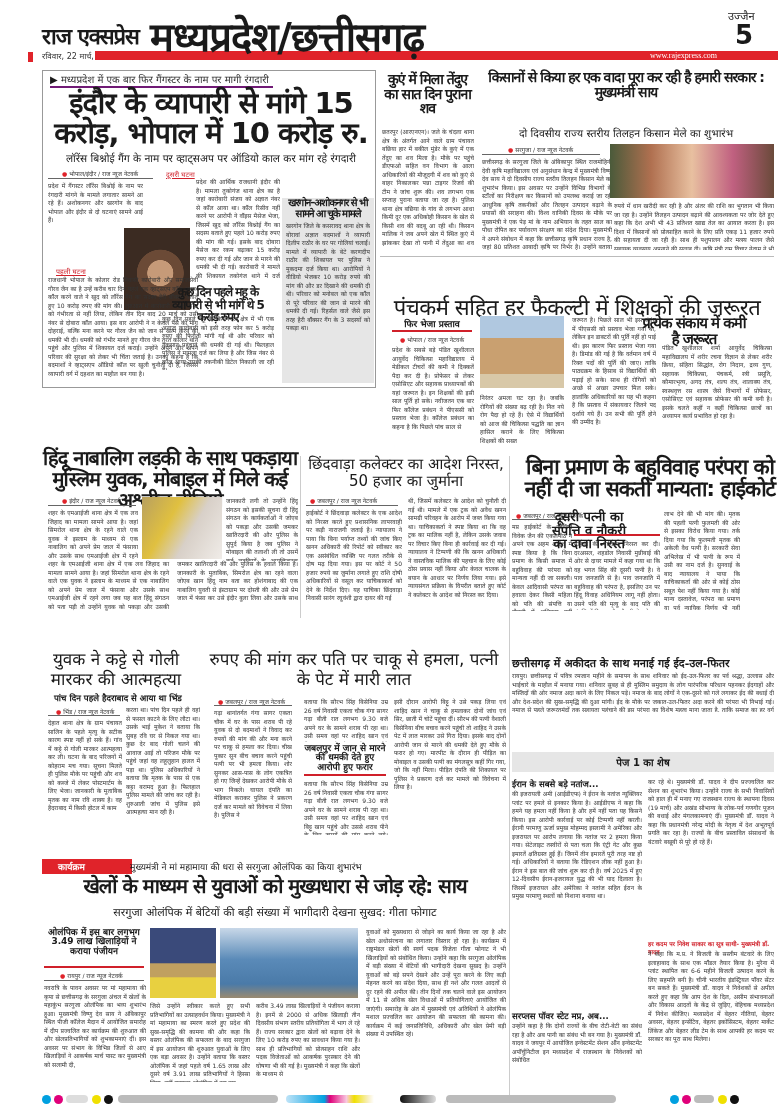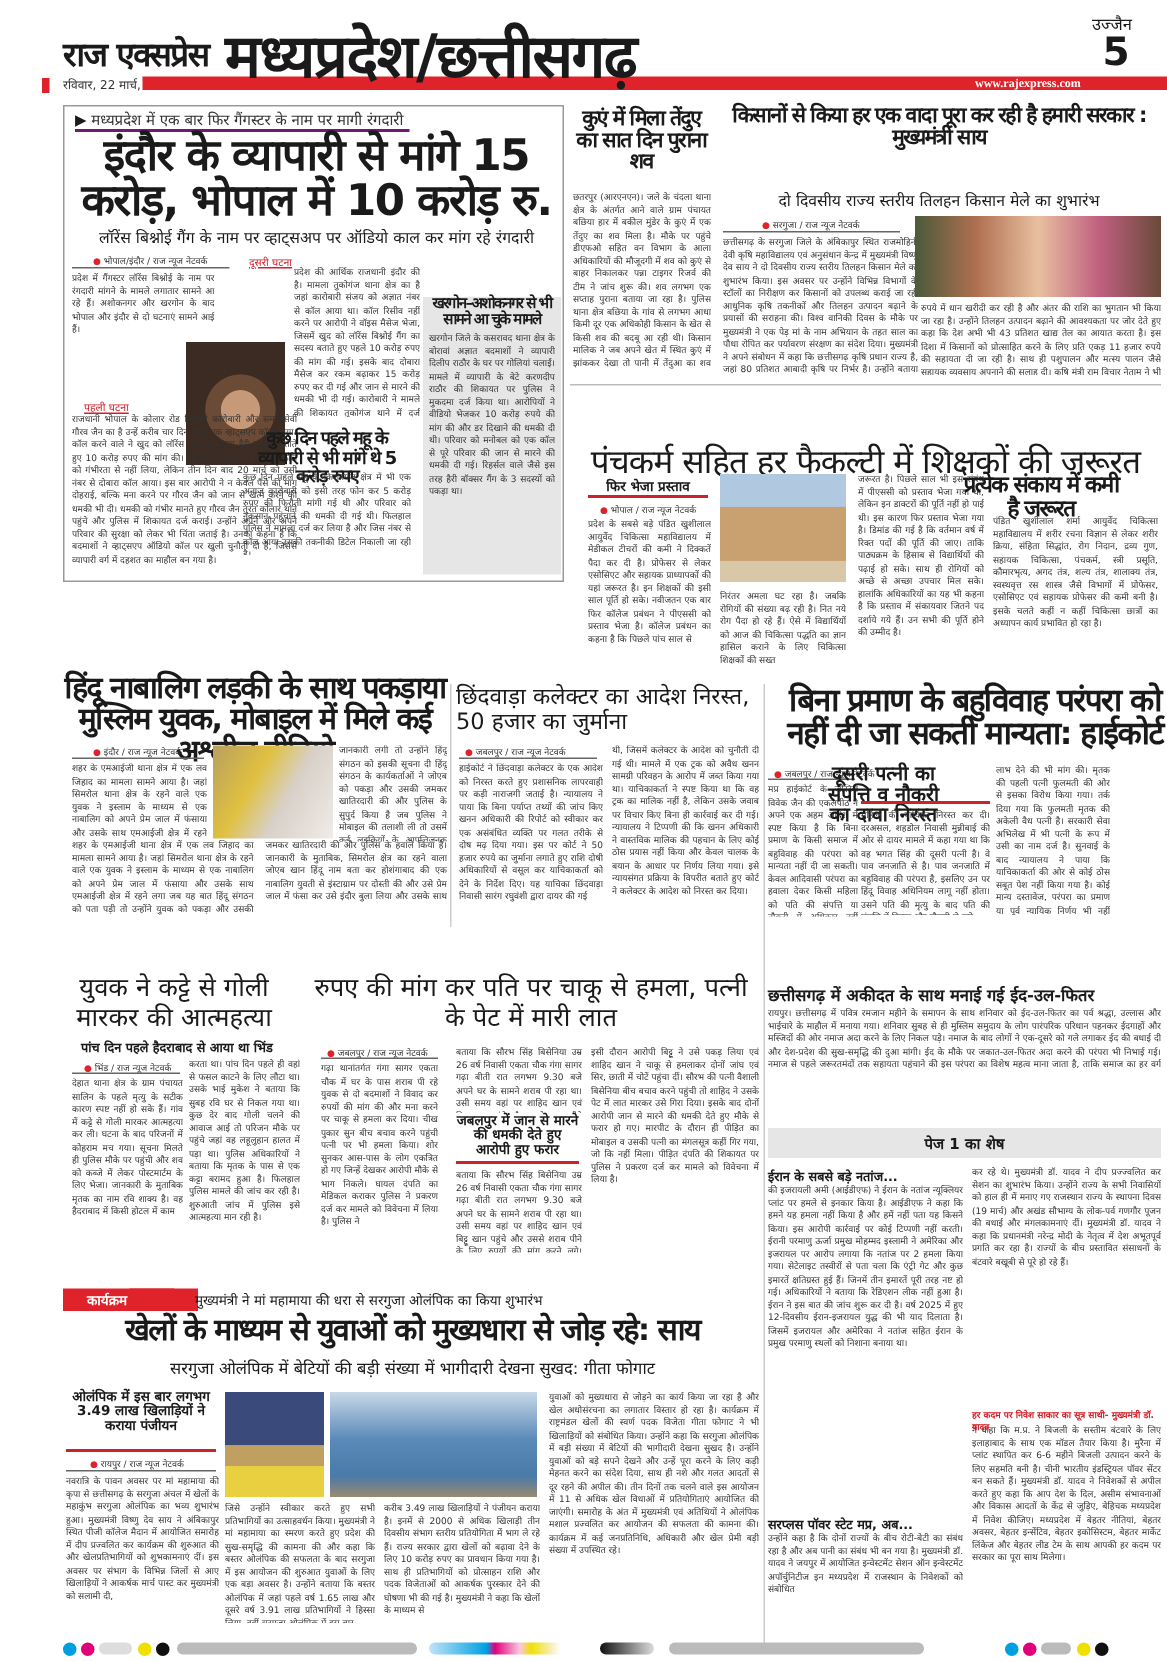--- a/index.html
+++ b/index.html
@@ -5,21 +5,21 @@
 *{box-sizing:border-box;margin:0;padding:0}
 body{width:778px;height:1108px;background:#fff;font-family:"DejaVu Sans",sans-serif;color:#1a1a1a;position:relative;overflow:hidden}
 .abs{position:absolute}
 .masthead-brand{left:42px;top:20px;font-size:22px;font-weight:bold;color:#1a1a1a;letter-spacing:-1px}
 .red-block{left:28px;top:52px;width:5px;height:10px;background:#e0232a}
 .date{left:42px;top:50px;font-size:8px;color:#333}
 .redbar{left:95px;top:51px;width:700px;height:9px;background:#e0232a}
 .section-title{left:150px;top:8px;font-size:40px;font-weight:bold;color:#1a1a1a;letter-spacing:-1px;font-family:"DejaVu Serif",serif}
 .city{left:728px;top:8px;font-size:11px;color:#1a1a1a}
 .pageno{left:735px;top:20px;font-size:26px;font-weight:bold}
-.url{left:650px;top:51px;font-size:8px;color:#fff;font-weight:bold;font-family:"Liberation Serif",serif}
+.url{left:650px;top:51px;font-size:8px;color:#fff;font-weight:normal;font-family:"Liberation Serif",serif}
 .body-text{font-size:6px;line-height:8.5px;color:#333;text-align:justify;overflow:hidden}
 .h-xl{font-weight:bold;color:#1a1a1a;text-align:center;line-height:1.05;letter-spacing:-1px}
 .byline{font-size:6px;color:#333}
 .byline::before{content:"● ";color:#e0232a}
 .frame{border:1px solid #999}
 .photo{background:linear-gradient(135deg,#8a6a4a,#3a2a20);}
 .sub-red{color:#d0202a;text-decoration:underline;font-size:7px}
 .rule-red{border-bottom:2px solid #d0202a}
 .greybox{background:#e6e6e6}
 .dot{position:absolute;width:9px;height:9px;border-radius:50%}
@@ -80,21 +80,21 @@
 
 <div class="abs h-xl" style="left:42px;top:448px;width:256px;font-size:20px">हिंदू नाबालिग लड़की के साथ पकड़ाया मुस्लिम युवक, मोबाइल में मिले कई अश्लील वीडियो</div>
 <div class="abs byline" style="left:62px;top:497px">इंदौर / राज न्यूज नेटवर्क</div>
 <div class="abs" style="left:48px;top:505px;width:88px;border-bottom:1px solid #666"></div>
 <div class="abs body-text" style="left:48px;top:509px;width:90px;height:50px">शहर के एमआईजी थाना क्षेत्र में एक लव जिहाद का मामला सामने आया है। जहां सिमरोल थाना क्षेत्र के रहने वाले एक युवक ने इस्लाम के माध्यम से एक नाबालिग को अपने प्रेम जाल में फंसाया और उसके साथ एमआईजी क्षेत्र में रहने लगा जब यह बात हिंदू संगठन को पता पड़ी तो उन्होंने युवक को पकड़ा और उसकी जमकर खातिरदारी की और पुलिस के हवाले किया है। जानकारी के मुताबिक, सिमरोल क्षेत्र का रहने वाला जोएब खान हिंदू नाम बता कर होशंगाबाद की एक नाबालिग युवती से इंस्टाग्राम पर दोस्ती की और उसे प्रेम जाल में फंसा कर उसे इंदौर बुला लिया और उसके साथ एमआईजी क्षेत्र में रहने लगा जब यहां के कुछ लोगों को उसकी</div>
 <div class="abs photo" style="left:142px;top:497px;width:80px;height:62px;background:linear-gradient(120deg,#b8a060,#e0c040 35%,#d8d0c8 60%,#f0ece8)"></div>
 <div class="abs body-text" style="left:226px;top:497px;width:72px;height:64px">जानकारी लगी तो उन्होंने हिंदू संगठन को इसकी सूचना दी हिंदू संगठन के कार्यकर्ताओं ने जोएब को पकड़ा और उसकी जमकर खातिरदारी की और पुलिस के सुपुर्द किया है जब पुलिस ने मोबाइल की तलाशी ली तो उसमें कई लड़कियों के आपत्तिजनक वीडियो और फोटो पुलिस को मिले है। जांच में यह भी बात सामने आई है कि युवक ने अन्य लड़कियों के साथ भी इस तरह के अश्लील फोटो वीडियो अपने मोबाइल में कैद करके रखे थे। वहीं नाबालिग होशंगाबाद से लापता थी जिसकी गुमशुदगी वहां दर्ज है जिसे होशंगाबाद पुलिस के सुपुर्द किया गया है। वहीं पकड़े गए आरोपी के खिलाफ वैधानिक कार्रवाई की जा रही है।</div>
 <div class="abs body-text" style="left:48px;top:560px;width:250px;height:58px;column-count:2;column-gap:8px">शहर के एमआईजी थाना क्षेत्र में एक लव जिहाद का मामला सामने आया है। जहां सिमरोल थाना क्षेत्र के रहने वाले एक युवक ने इस्लाम के माध्यम से एक नाबालिग को अपने प्रेम जाल में फंसाया और उसके साथ एमआईजी क्षेत्र में रहने लगा जब यह बात हिंदू संगठन को पता पड़ी तो उन्होंने युवक को पकड़ा और उसकी जमकर खातिरदारी की और पुलिस के हवाले किया है। जानकारी के मुताबिक, सिमरोल क्षेत्र का रहने वाला जोएब खान हिंदू नाम बता कर होशंगाबाद की एक नाबालिग युवती से इंस्टाग्राम पर दोस्ती की और उसे प्रेम जाल में फंसा कर उसे इंदौर बुला लिया और उसके साथ एमआईजी क्षेत्र में रहने लगा जब यहां के कुछ लोगों को उसकी</div>
 
 <div class="abs" style="left:300px;top:456px;width:1px;height:162px;background:#ccc"></div>
-<div class="abs" style="left:304px;top:456px;width:204px;font-size:15px;text-align:left;line-height:1.15">छिंदवाड़ा कलेक्टर का आदेश निरस्त, 50 हजार का जुर्माना</div>
+<div class="abs" style="left:304px;top:456px;width:204px;font-size:15px;text-align:center;line-height:1.15">छिंदवाड़ा कलेक्टर का आदेश निरस्त, 50 हजार का जुर्माना</div>
 <div class="abs byline" style="left:310px;top:497px">जबलपुर / राज न्यूज नेटवर्क</div>
 <div class="abs" style="left:306px;top:505px;width:92px;border-bottom:1px solid #666"></div>
 <div class="abs body-text" style="left:306px;top:509px;width:96px;height:108px">हाईकोर्ट ने छिंदवाड़ा कलेक्टर के एक आदेश को निरस्त करते हुए प्रशासनिक लापरवाही पर कड़ी नाराजगी जताई है। न्यायालय ने पाया कि बिना पर्याप्त तथ्यों की जांच किए खनन अधिकारी की रिपोर्ट को स्वीकार कर एक असंबंधित व्यक्ति पर गलत तरीके से दोष मढ़ दिया गया। इस पर कोर्ट ने 50 हजार रुपये का जुर्माना लगाते हुए राशि दोषी अधिकारियों से वसूल कर याचिकाकर्ता को देने के निर्देश दिए। यह याचिका छिंदवाड़ा निवासी सारंग रघुवंशी द्वारा दायर की गई</div>
 <div class="abs body-text" style="left:408px;top:497px;width:98px;height:120px">थी, जिसमें कलेक्टर के आदेश को चुनौती दी गई थी। मामले में एक ट्रक को अवैध खनन सामग्री परिवहन के आरोप में जब्त किया गया था। याचिकाकर्ता ने स्पष्ट किया था कि वह ट्रक का मालिक नहीं है, लेकिन उसके जवाब पर विचार किए बिना ही कार्रवाई कर दी गई। न्यायालय ने टिप्पणी की कि खनन अधिकारी ने वास्तविक मालिक की पहचान के लिए कोई ठोस प्रयास नहीं किया और केवल चालक के बयान के आधार पर निर्णय लिया गया। इसे न्यायसंगत प्रक्रिया के विपरीत बताते हुए कोर्ट ने कलेक्टर के आदेश को निरस्त कर दिया।</div>
 
 <div class="abs h-xl" style="left:518px;top:456px;width:264px;font-size:21px">बिना प्रमाण के बहुविवाह परंपरा को नहीं दी जा सकती मान्यता: हाईकोर्ट</div>
 <div class="abs byline" style="left:516px;top:512px">जबलपुर / राज न्यूज नेटवर्क</div>
 <div class="abs" style="left:512px;top:519px;width:58px;border-bottom:1px solid #666"></div>
 <div class="abs body-text" style="left:512px;top:523px;width:60px;height:88px">मप्र हाईकोर्ट के जस्टिस विवेक जैन की एकलपीठ ने अपने एक अहम आदेश में स्पष्ट किया है कि बिना प्रमाण के किसी समाज में बहुविवाह की परंपरा को मान्यता नहीं दी जा सकती। केवल आदिवासी परंपरा का हवाला देकर किसी महिला को पति की संपत्ति या नौकरी में अधिकार नहीं मिल सकता। न्यायालय ने कहा कि ऐसे दावे के लिए ठोस साक्ष्य जरूरी है। इस मत के साथ न्यायालय ने शहडोल निवासी</div>
 <div class="abs h-xl" style="left:546px;top:510px;width:86px;font-size:13px;letter-spacing:0">दूसरी पत्नी का संपत्ति व नौकरी का दावा निरस्त</div>

